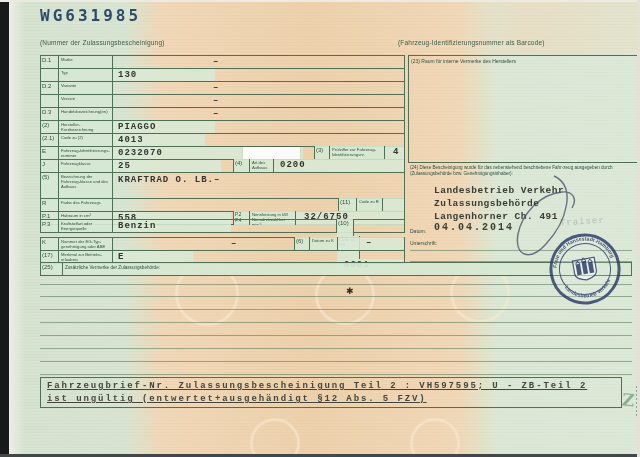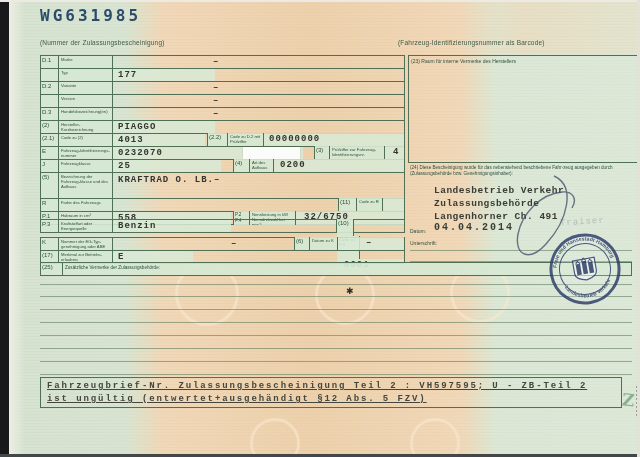--- a/index.html
+++ b/index.html
@@ -95,21 +95,21 @@
     <div class="cap cap-r">(Fahrzeug-Identifizierungsnummer als Barcode)</div>
 
     <div class="row" style="top:55px;">
       <div class="cc">D.1</div>
       <div class="cl">Marke</div>
       <div class="cv dash">–</div>
     </div>
     <div class="row" style="top:68px;">
       <div class="cc"></div>
       <div class="cl">Typ</div>
-      <div class="cv"><span class="vfill"></span><span>177</span></div>
+      <div class="cv"><span class="vfill"></span><span>130</span></div>
     </div>
     <div class="row" style="top:81px;">
       <div class="cc">D.2</div>
       <div class="cl">Variante</div>
       <div class="cv dash">–</div>
     </div>
     <div class="row" style="top:94px;">
       <div class="cc"></div>
       <div class="cl">Version</div>
       <div class="cv dash">–</div>
@@ -121,25 +121,20 @@
     </div>
     <div class="row" style="top:120px;">
       <div class="cc">(2)</div>
       <div class="cl">Hersteller-Kurzbezeichnung</div>
       <div class="cv"><span class="vfill"></span><span>PIAGGO</span></div>
     </div>
     <div class="row" style="top:133px;">
       <div class="cc">(2.1)</div>
       <div class="cl">Code zu (2)</div>
       <div class="cv"><span class="vfill" style="width:92px;"></span><span>4013</span></div>
-      <div class="sub" style="left:166px;right:0;">
-        <div class="cc" style="width:20px;flex-basis:20px;">(2.2)</div>
-        <div class="cl" style="width:36px;flex-basis:36px;">Code zu D.2 mit Prüfziffer</div>
-        <div class="cv">00000000</div>
-      </div>
     </div>
     <div class="row" style="top:146px;">
       <div class="cc">E</div>
       <div class="cl">Fahrzeug-Identifizierungs-nummer</div>
       <div class="cv"><span class="vfill" style="width:190px;"></span><span>0232070</span>
         <span class="redact"></span>
       </div>
       <div class="sub" style="left:273px;right:0;">
         <div class="cc" style="width:15px;flex-basis:15px;">(3)</div>
         <div class="cl" style="width:55px;flex-basis:55px;">Prüfziffer zur Fahrzeug-Identifizierungsnr.</div>

